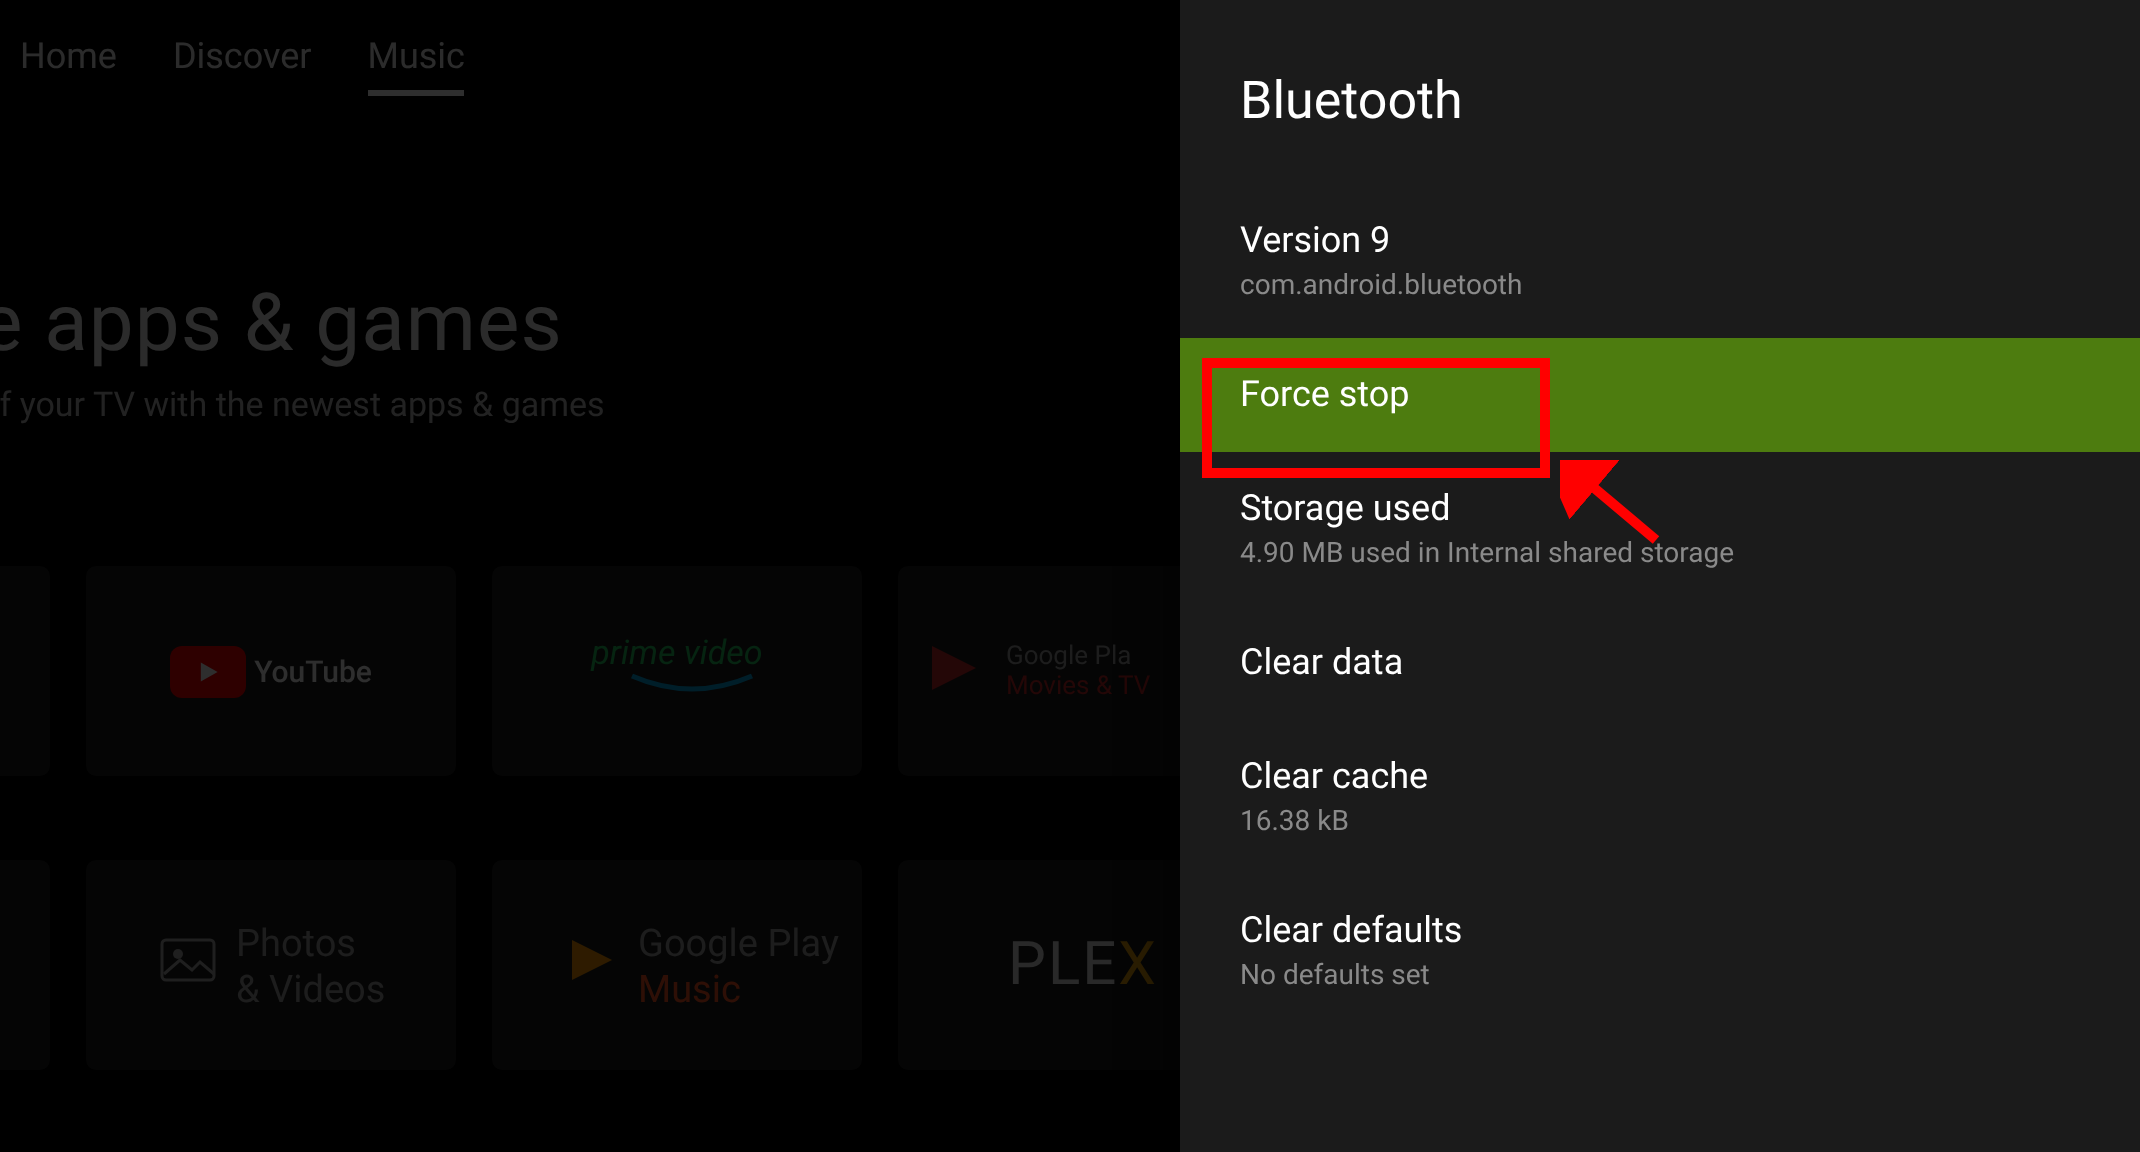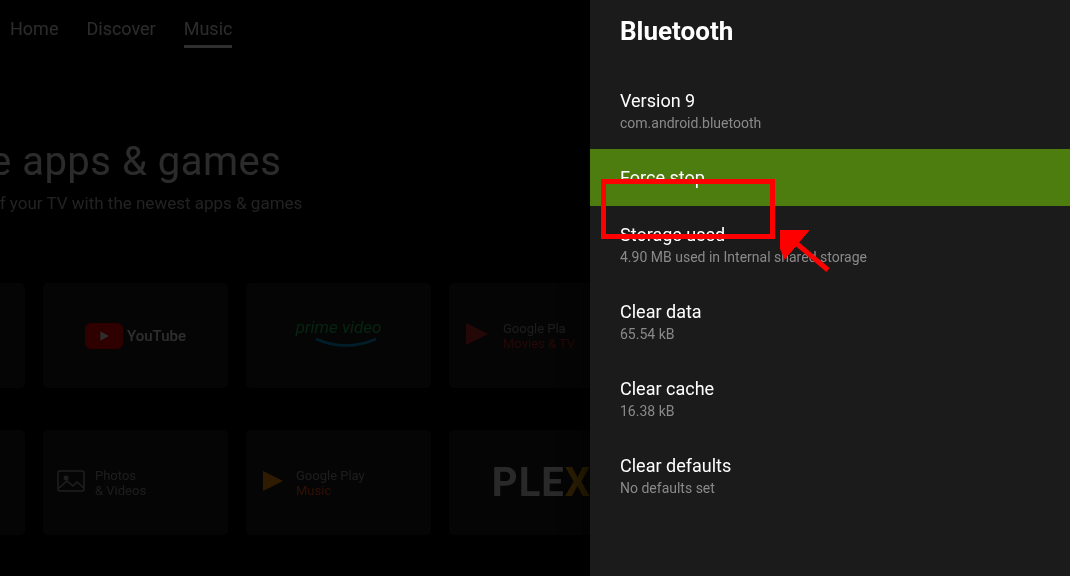--- a/index.html
+++ b/index.html
@@ -79,41 +79,41 @@
       flex-direction: column;
       gap: 3px;
       font-size: 14px;
       overflow: hidden;
     }
     .tile.slim { width: 50px; }
     .yt-logo { display:flex; align-items:center; gap:4px; color:#fff; font-weight:500; font-size:15px; }
     .yt-play { width:38px; height:26px; background:#ff0000; border-radius:6px; display:flex; align-items:center; justify-content:center; }
     .prime { color:#22c55e; font-size:17px; font-style:italic; text-align:right; line-height:1.1; }
     .prime .swoosh { display:block; margin-top:-2px; }
-    .gplay { display:flex; align-items:center; gap:10px; font-size:13px; color:#9e9e9e; }
-    .plex { font-weight:700; font-size:40px; letter-spacing:1px; }
+    .gplay { display:flex; align-items:center; gap:10px; font-size:19px; color:#9e9e9e;margin-left:23px; }
+    .plex { font-weight:400; font-size:30px; letter-spacing:1px; }
     .plex .x { color: #e5a00d; }
 
     
     .panel {
       position: absolute;
       right: 0;
       top: 0;
       width: 480px;
       height: 576px;
       background: #1b1b1b;
       display: flex;
       flex-direction: column;
       box-shadow: -4px 0 20px rgba(0,0,0,0.6);
     }
     .panel-title {
       font-size: 26px;
-      font-weight: 700;
+      font-weight: 400;
       color: #fff;
-      padding: 16px 30px 26px;
+      padding: 36px 30px 26px;
     }
     .panel-body { display:flex; flex-direction:column; }
     .item {
       padding: 18px 30px;
     }
     .item .label {
       font-size: 18px;
       color: #fff;
       font-weight: 400;
     }
@@ -246,21 +246,20 @@
       <div class="label">Force stop</div>
     </div>
 
     <div class="item">
       <div class="label">Storage used</div>
       <div class="sub">4.90 MB used in Internal shared storage</div>
     </div>
 
     <div class="item">
       <div class="label">Clear data</div>
-      <div class="sub">65.54 kB</div>
     </div>
 
     <div class="item">
       <div class="label">Clear cache</div>
       <div class="sub">16.38 kB</div>
     </div>
 
     <div class="item">
       <div class="label">Clear defaults</div>
       <div class="sub">No defaults set</div>

